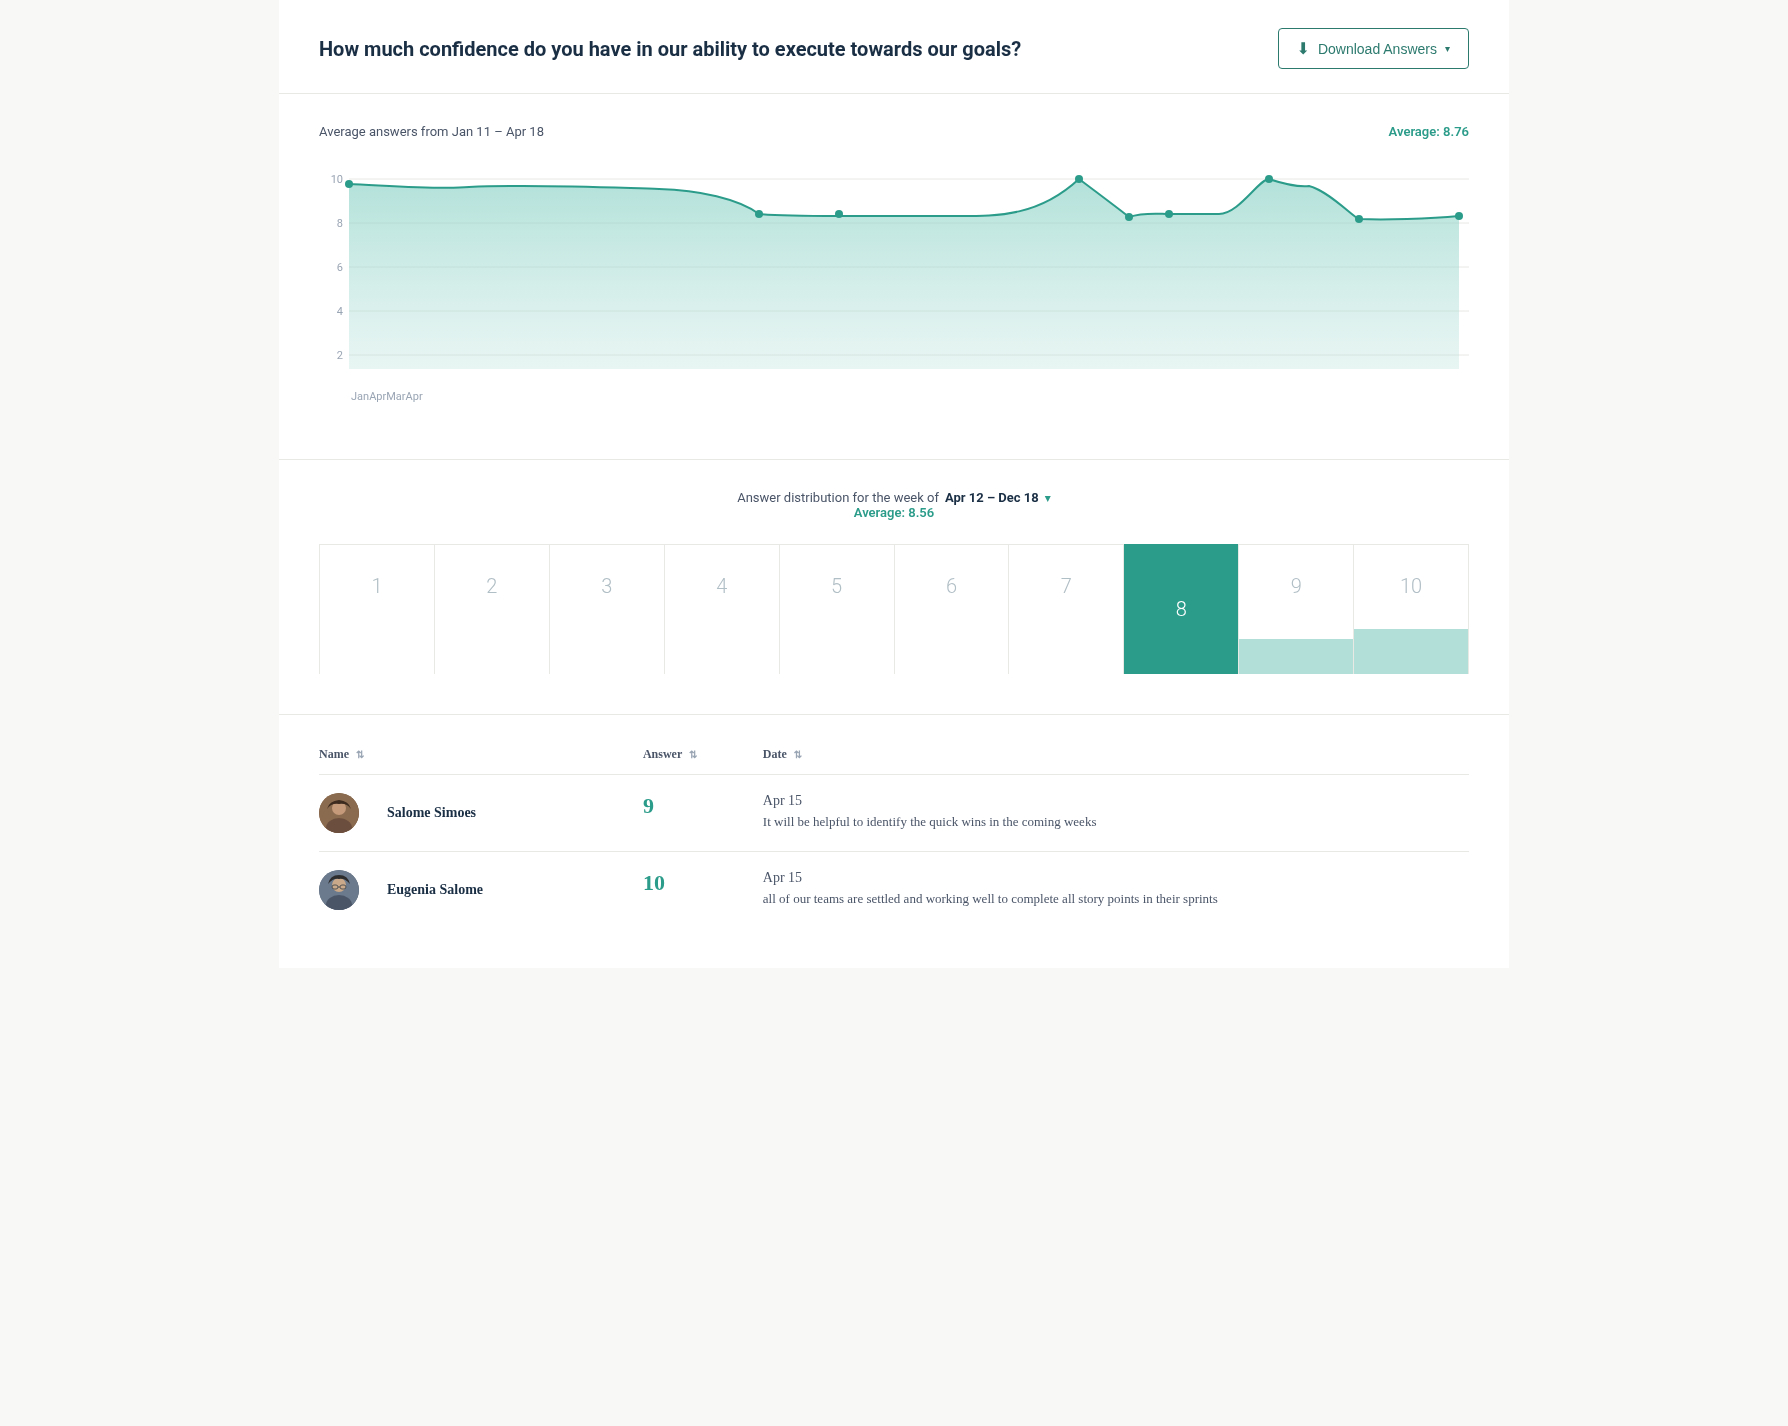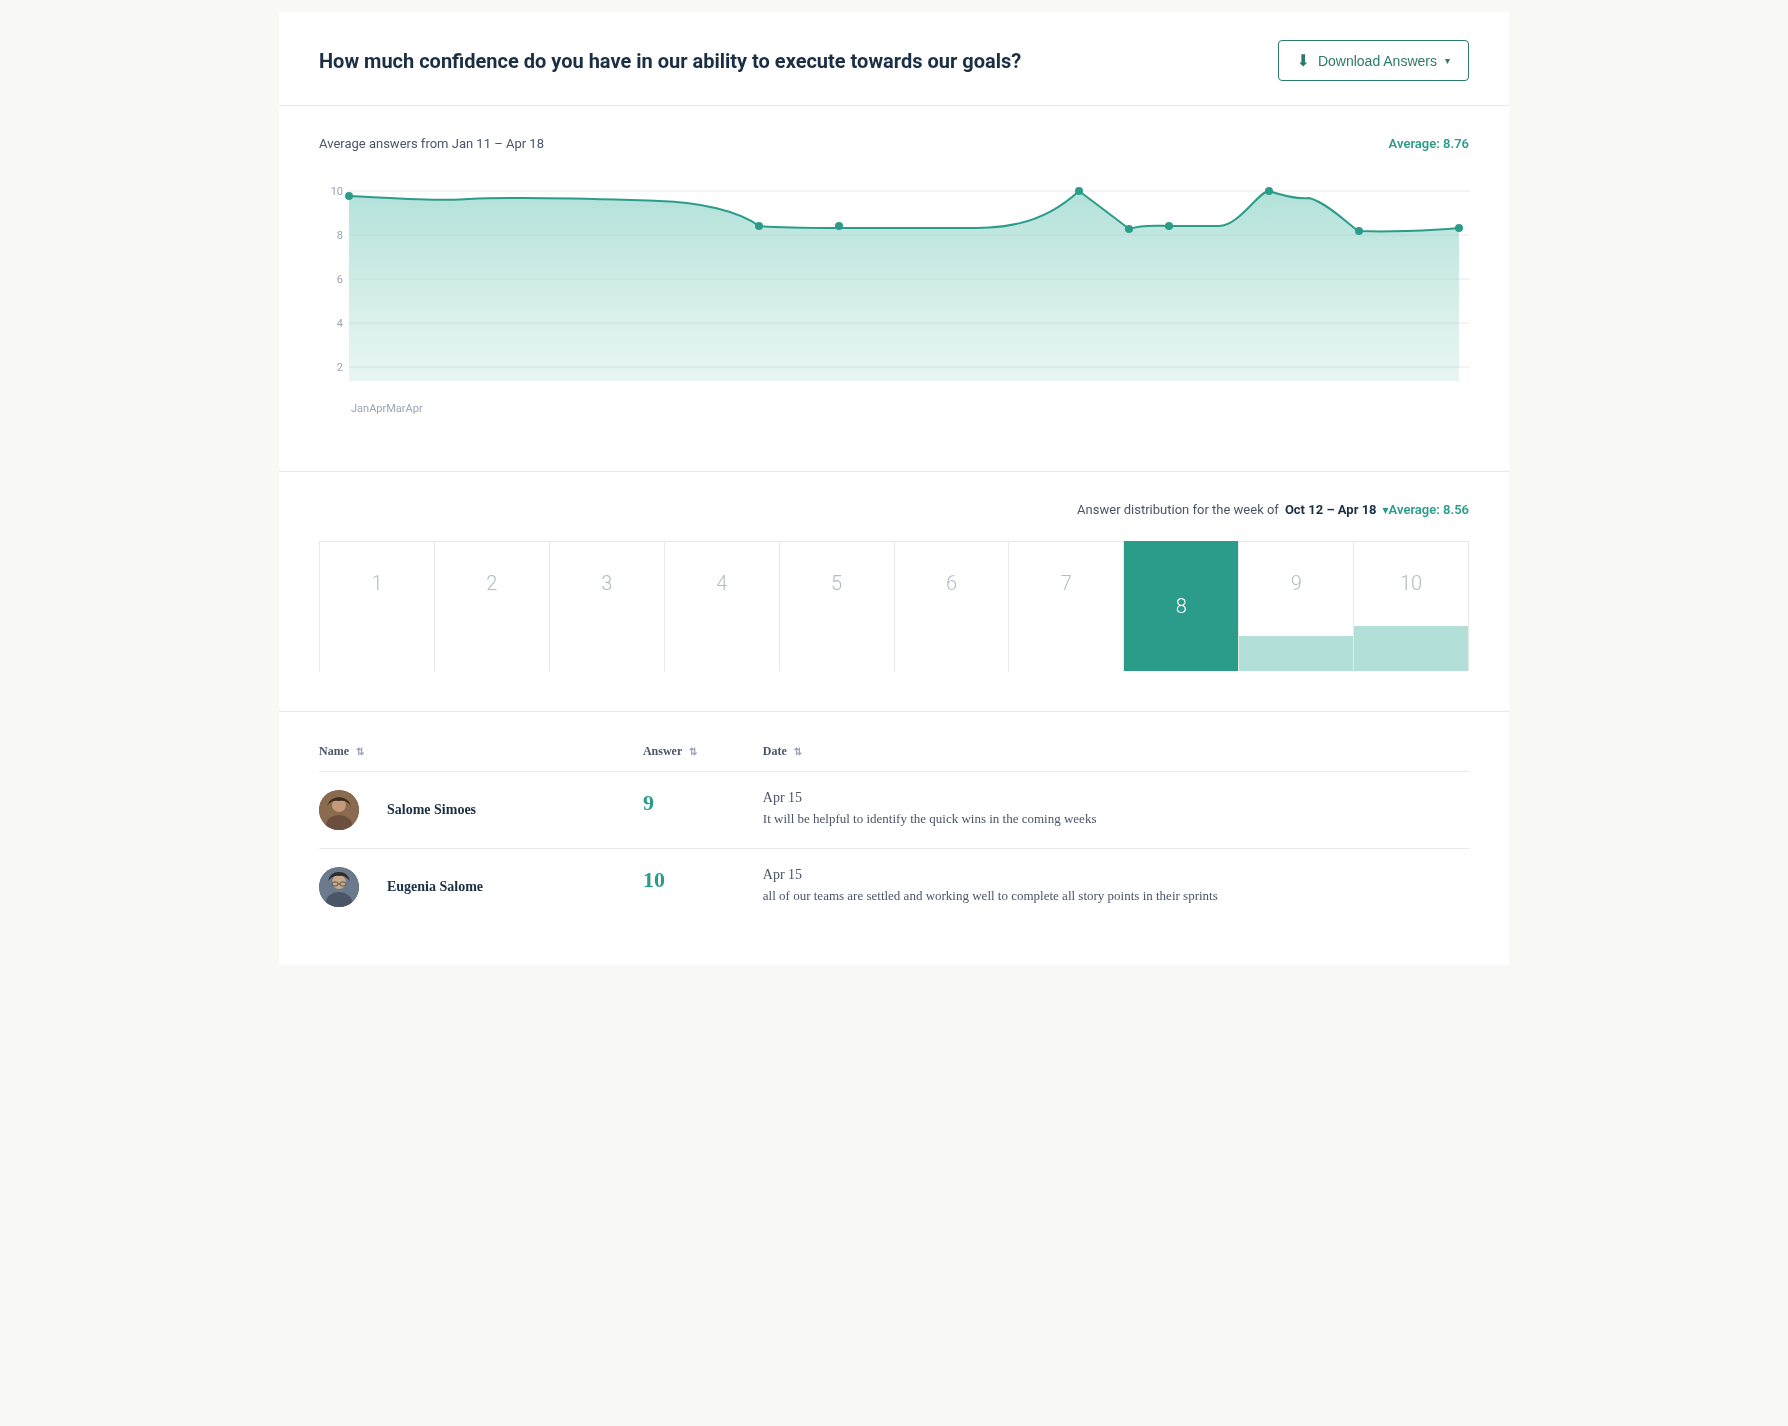--- a/index.html
+++ b/index.html
@@ -5,21 +5,21 @@
     * { box-sizing: border-box; margin: 0; padding: 0; }
     body {
       font-family: -apple-system, BlinkMacSystemFont, 'Segoe UI', Roboto, sans-serif;
       background: #f8f8f6;
       color: #2d3748;
       font-size: 14px;
     }
 
     .page-container {
       max-width: 1230px;
-      margin: 12px auto;
+      margin: 0 auto;
       background: #fde047;
     }
 
     
     .header-section {
       display: flex;
       align-items: center;
       justify-content: space-between;
       padding: 28px 40px 24px;
       background: #fff;
@@ -114,23 +114,24 @@
 
     
     .distribution-section {
       padding: 30px 40px 40px;
       background: #fff;
       border-bottom: 1px solid #e8e8e4;
     }
 
     .distribution-header {
       display: flex;
-      justify-content: flex-end;
+      justify-content: center;
       align-items: center;
       margin-bottom: 24px;
+      flex-direction: column;
     }
 
     .distribution-title {
       font-size: 13px;
       color: #4a5568;
       display: flex;
       align-items: center;
       gap: 6px;
     }
 
@@ -385,21 +386,21 @@
         <span>Mar</span>
         <span>Apr</span>
       </div>
     </div>
   </div>
 
   <div class="distribution-section">
     <div class="distribution-header">
       <div class="distribution-title">
         <span>Answer distribution for the week of</span>
-        <strong>Oct 12 – Apr 18</strong>
+        <strong>Apr 12 – Dec 18</strong>
         <span class="dropdown-icon">▾</span>
       </div>
       <div class="distribution-average">
         <span>Average:</span>
         <span style="color:#2c9c8a;font-weight:600;">8.56</span>
       </div>
     </div>
 
     <div class="distribution-bars">
 

